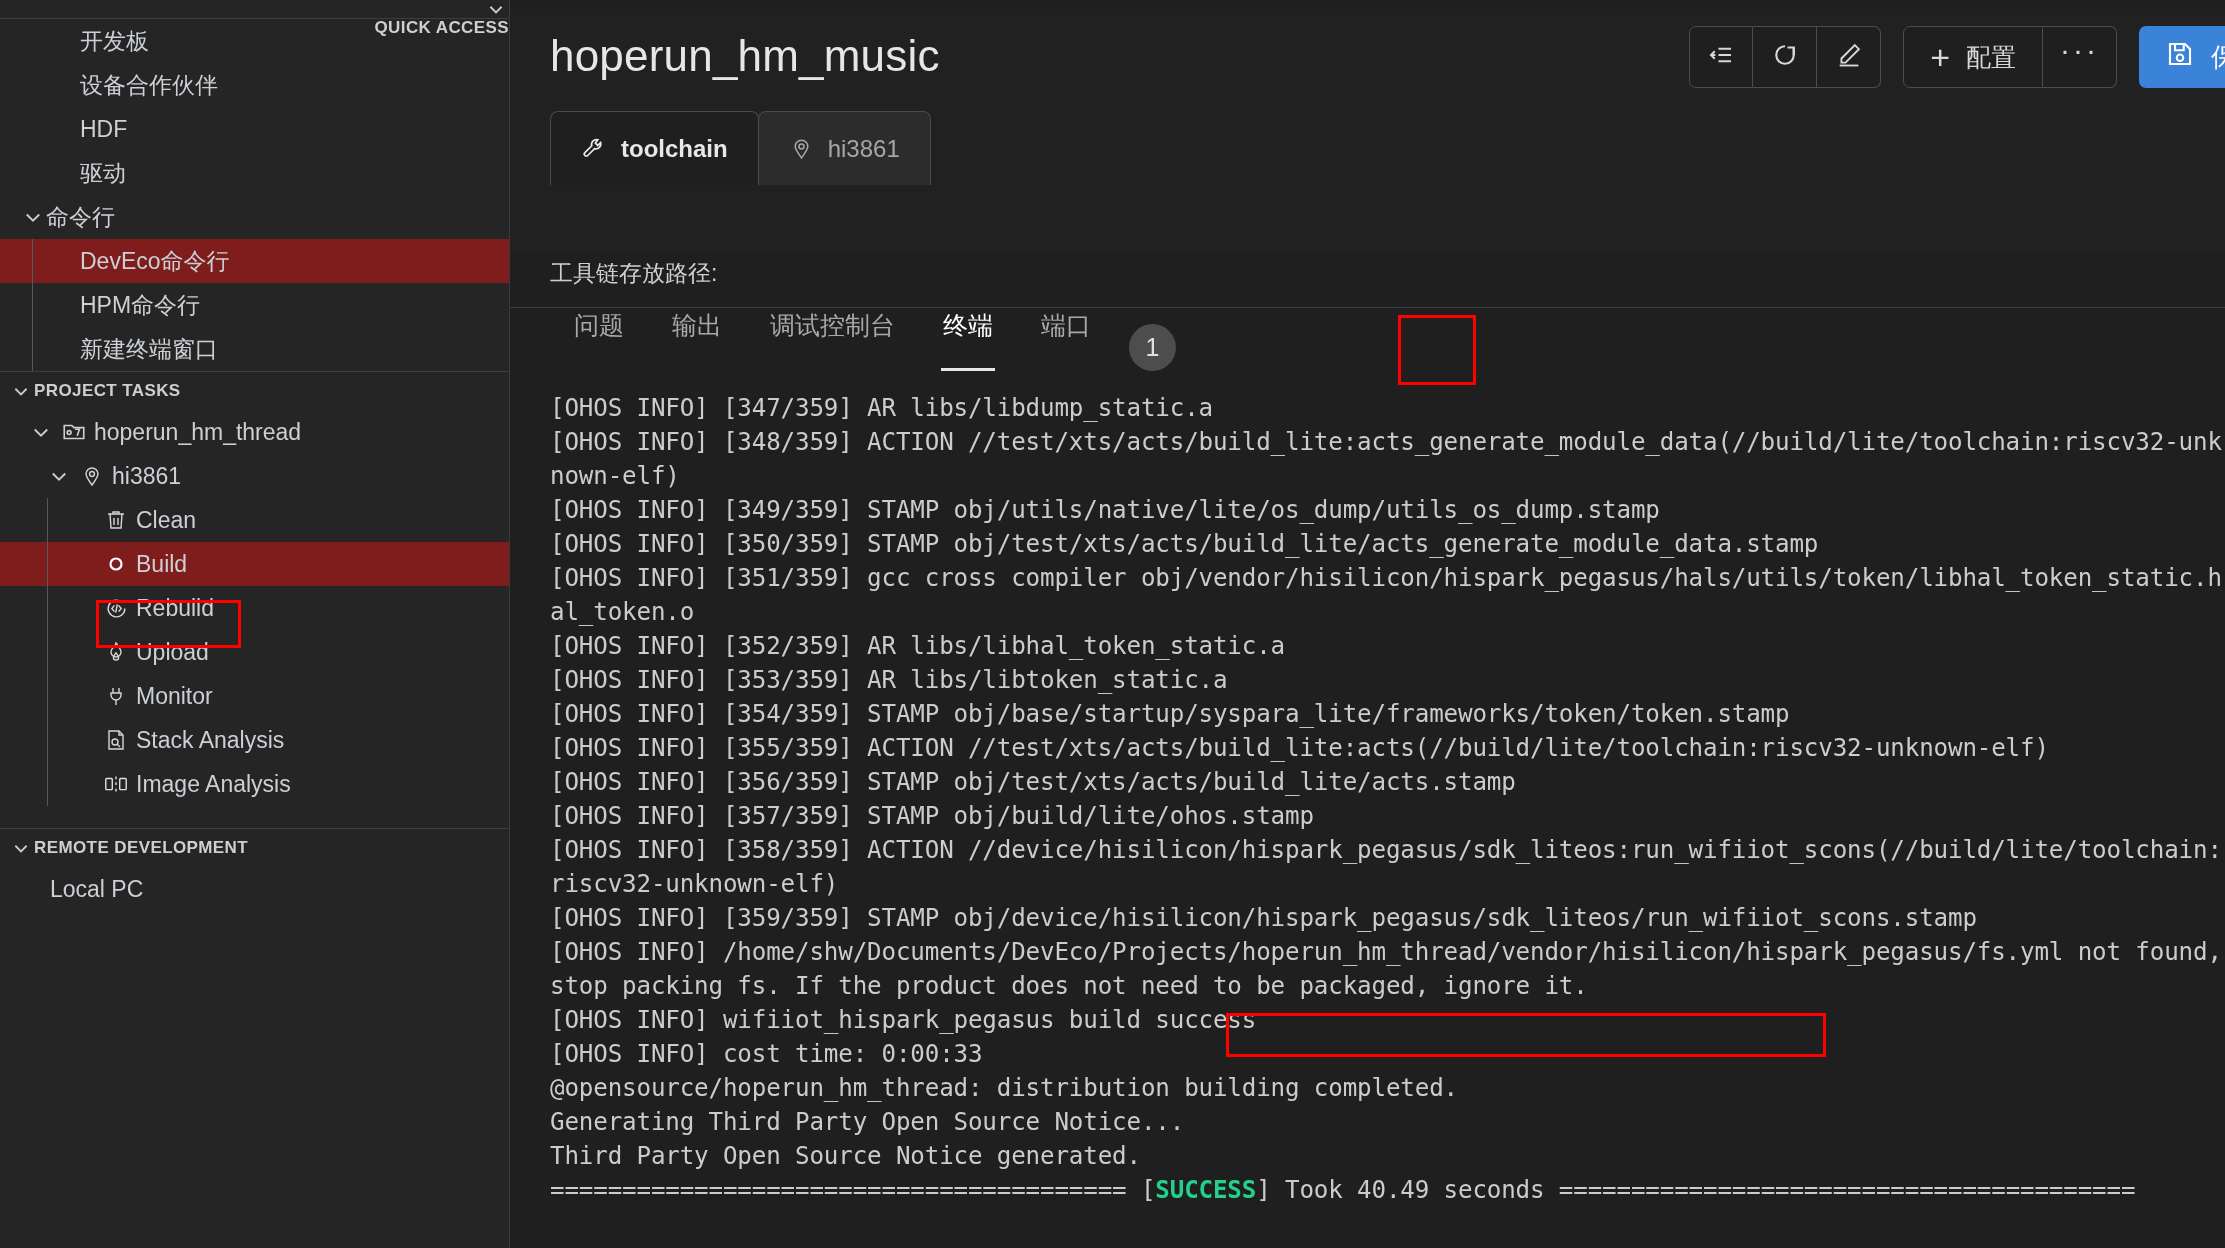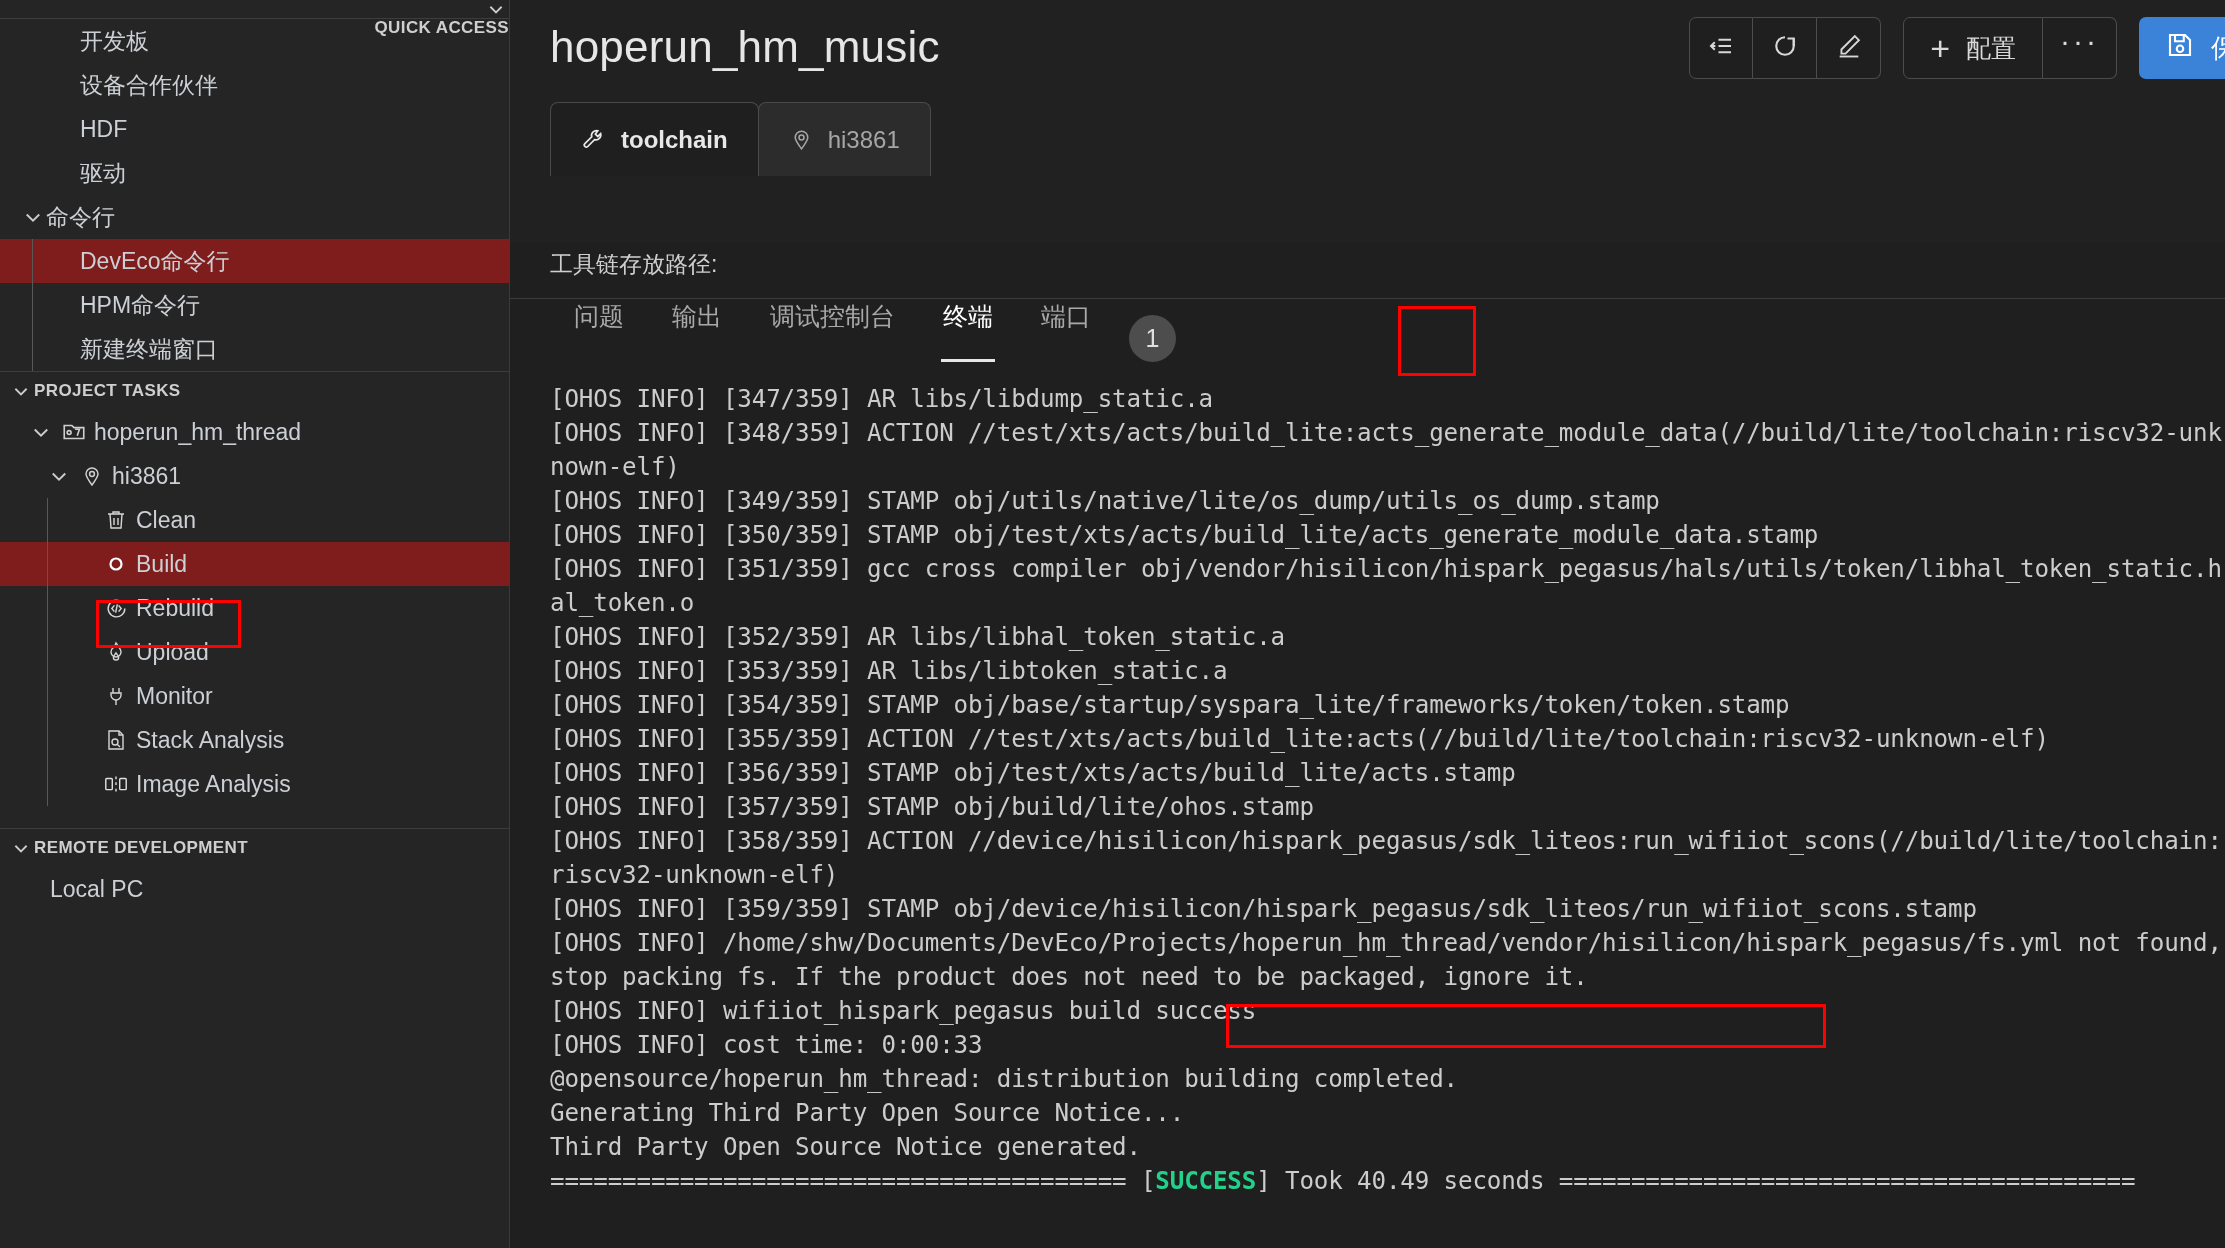--- a/index.html
+++ b/index.html
@@ -72,20 +72,21 @@
     pointer-events: none;
     box-sizing: border-box;
   }
 
   
   #main {
     flex: 1 1 auto;
     background: #1f1f1f;
     position: relative;
     overflow: hidden;
+    margin-top: 9px;
   }
   #header {
     position: relative;
     height: 243px;
     padding: 0 0 0 40px;
     background: #212121;
   }
   #page-title {
     font-size: 44px;
     color: #e6e6e6;

